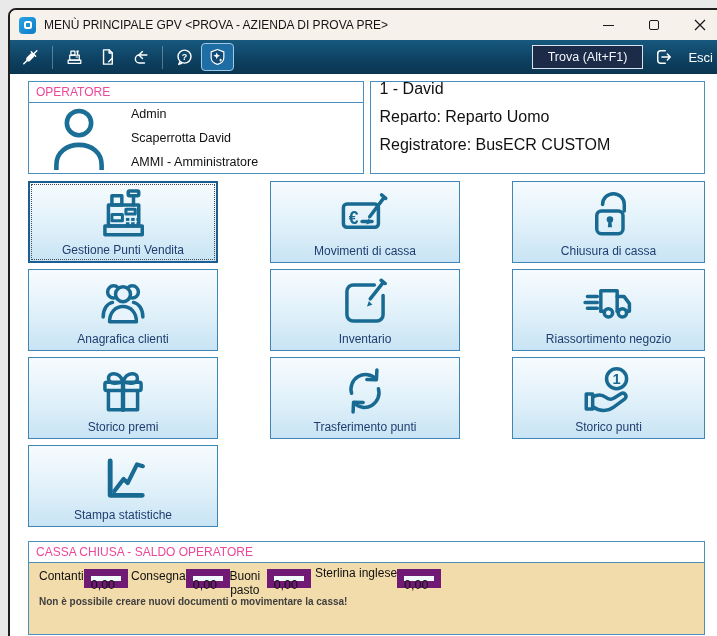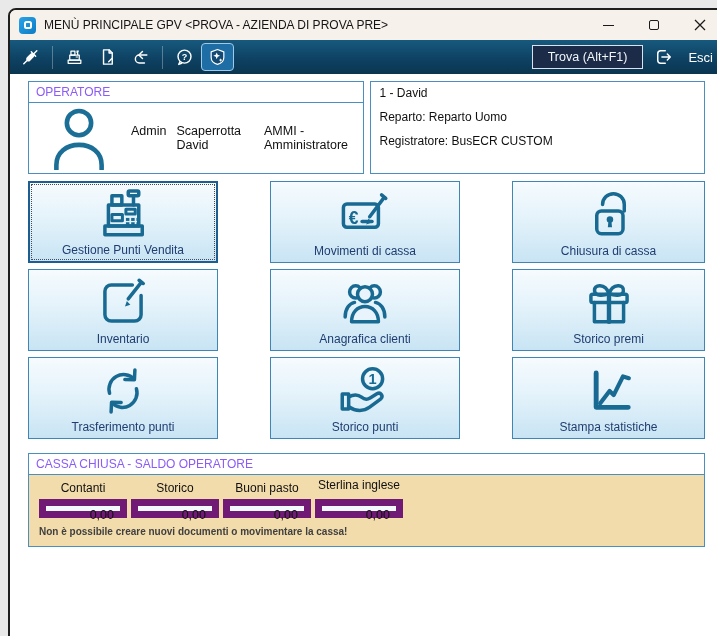--- a/index.html
+++ b/index.html
@@ -26,42 +26,42 @@
     background:transparent;border:1px solid transparent;cursor:pointer;flex:0 0 auto;}
   .tbtn.active{background:#1e6ea5;border:1px solid #9ec9e8;}
   .tsep{width:1px;height:23px;background:rgba(255,255,255,.30);margin:0 5px;flex:0 0 auto;}
   .trova{margin-left:auto;background:#1c2b47;border:1px solid #d9e3ef;color:#f2f6fb;
     font-size:12.5px;padding:4px 15px;margin-right:9px;cursor:text;white-space:nowrap;}
   .esci{display:flex;align-items:center;gap:14px;color:#fff;font-size:13px;background:transparent;border:0;cursor:pointer;padding:0 2px;}
   
   .content{padding:7px 18px 0 18px;background:#fff;height:602px;}
   .info-row{display:flex;gap:6px;margin-bottom:7px;}
   .panel{border:1px solid #4a8fbe;background:#fff;flex:1;}
-  .panel-h{font-size:12px;color:#8b5cf6;padding:3px 7px 3px 7px;border-bottom:1px solid #4a8fbe;}
+  .panel-h{font-size:12px;color:#ec4899;padding:3px 7px 3px 7px;border-bottom:1px solid #4a8fbe;}
   .op-body{display:flex;height:70px;align-items:center;}
   .op-icon{margin:2px 6px 0 14px;flex:0 0 auto;display:flex;}
-  .op-lines{display:flex;flex-direction:row;justify-content:center;gap:10px;font-size:12.5px;color:#101010;padding-left:10px;}
-  .pc-body{padding:8px 9px;display:flex;flex-direction:column;gap:10px;font-size:12px;color:#101010;height:70px;justify-content:center;}
+  .op-lines{display:flex;flex-direction:column;justify-content:center;gap:10px;font-size:12.5px;color:#101010;padding-left:10px;}
+  .pc-body{padding:8px 9px;display:flex;flex-direction:column;gap:10px;font-size:16px;color:#101010;height:70px;justify-content:center;}
   
   .grid{display:grid;grid-template-columns:190px 190px 193px;grid-auto-rows:82px;
     justify-content:space-between;row-gap:6px;}
   .mbtn{position:relative;border:1px solid #3f86b4;cursor:pointer;padding:0;
     background:linear-gradient(180deg,#f6fbfe 0%,#e3f2fa 48%,#c8e4f4 100%);
     display:flex;flex-direction:column;align-items:center;font-family:inherit;}
   .mbtn.selected{border:2px solid #1d5e92;}
   .mbtn.selected::after{content:"";position:absolute;inset:1px;border:1px dotted #4a4a4a;pointer-events:none;}
   .micon{flex:1;display:flex;align-items:center;justify-content:center;padding-top:2px;}
   .mlabel{font-size:12px;color:#1f3d70;padding-bottom:4px;line-height:13px;}
   .stroke{fill:none;stroke:#186a92;stroke-width:3;stroke-linecap:round;stroke-linejoin:round;}
   .strokeT{fill:none;stroke:#fff;stroke-width:1.8;stroke-linecap:round;stroke-linejoin:round;}
   
   .bottom{margin-top:14px;border:1px solid #4a8fbe;}
   .bp-body{background:#f3dcab;padding:6px 10px 8px 10px;height:71px;position:relative;}
   .fields{display:flex;gap:4px;}
-  .field{width:88px;display:flex;flex-direction:column;}
+  .field{width:88px;display:flex;flex-direction:row;}
   .flabel{font-size:12px;color:#101010;text-align:center;margin-bottom:4px;height:14px;}
   .field.raised .flabel{margin-top:-3px;margin-bottom:7px;white-space:nowrap;}
   .fval{height:19px;background:#f2f9fd;border:7px solid #701a75;font-size:12.5px;color:#101010;
     text-align:right;padding:2px 6px 0 0;cursor:text;}
   .warning{text-align:left;color:#404040;font-weight:bold;font-size:10px;margin-top:8px;}
   .grip{position:absolute;right:1px;bottom:1px;}
 </style>
 </head>
 <body>
 
@@ -225,44 +225,59 @@
             <circle cx="24.8" cy="27.8" r="2.8" fill="#186a92"></circle>
             <path d="M23.6 28.5 h2.4 l.6 6 h-3.6 z" fill="#186a92"></path>
           </svg>
         </span>
         <span class="mlabel">Chiusura di cassa</span>
       </button>
 
       <button class="mbtn">
         <span class="micon">
           <svg width="58" height="56" viewBox="0 0 48 48">
+            <g fill="none" stroke="#186a92" stroke-width="3" stroke-linecap="round">
+              <circle cx="16" cy="14.5" r="5.2"></circle>
+              <circle cx="32" cy="14.5" r="5.2"></circle>
+              <path d="M7 36 c0 -7 3.5 -11.5 8 -12.5 M41 36 c0 -7 -3.5 -11.5 -8 -12.5"></path>
+            </g>
+            <circle cx="24" cy="16.5" r="6.4" fill="#e8f3fb" stroke="#186a92" stroke-width="3"></circle>
+            <path d="M12.5 40 c0 -8 5 -13 11.5 -13 s11.5 5 11.5 13 z" fill="#e8f3fb" stroke="#186a92" stroke-width="3" stroke-linejoin="round"></path>
+          </svg>
+        </span>
+        <span class="mlabel">Anagrafica clienti</span>
+      </button>
+
+      <button class="mbtn">
+        <span class="micon">
+          <svg width="58" height="56" viewBox="0 0 48 48">
             <path class="stroke" d="M32 8.5 H14 a5.5 5.5 0 0 0 -5.5 5.5 v20 a5.5 5.5 0 0 0 5.5 5.5 h20 a5.5 5.5 0 0 0 5.5 -5.5 V17.5" stroke-width="3.6"></path>
             <path class="stroke" d="M39.5 6.5 L28.5 20.5" stroke-width="3.6"></path>
             <path d="M27.3 22.3 l-1.6 4.8 4.6 -1.5 z" fill="#186a92"></path>
             <path class="stroke" d="M37.8 4.5 l3.6 2.8" stroke-width="3.2"></path>
           </svg>
         </span>
         <span class="mlabel">Inventario</span>
       </button>
 
       <button class="mbtn">
         <span class="micon">
           <svg width="58" height="56" viewBox="0 0 48 48">
-            <g fill="none" stroke="#186a92" stroke-width="3" stroke-linecap="round">
-              <circle cx="16" cy="14.5" r="5.2"></circle>
-              <circle cx="32" cy="14.5" r="5.2"></circle>
-              <path d="M7 36 c0 -7 3.5 -11.5 8 -12.5 M41 36 c0 -7 -3.5 -11.5 -8 -12.5"></path>
-            </g>
-            <circle cx="24" cy="16.5" r="6.4" fill="#e8f3fb" stroke="#186a92" stroke-width="3"></circle>
-            <path d="M12.5 40 c0 -8 5 -13 11.5 -13 s11.5 5 11.5 13 z" fill="#e8f3fb" stroke="#186a92" stroke-width="3" stroke-linejoin="round"></path>
-          </svg>
-        </span>
-        <span class="mlabel">Anagrafica clienti</span>
-      </button>
-
+            <g class="stroke">
+              <path d="M5.5 18.5 h8.5 M3.5 23.5 h10.5 M5.5 28.5 h8.5"></path>
+              <path d="M17 31 V13.5 h14 V31"></path>
+              <path d="M31 18.5 h6 l4.5 6 v6.5 h-10.5"></path>
+              <path d="M17 31 h4"></path>
+            </g>
+            <circle cx="23.5" cy="32.5" r="3.6" fill="#e8f3fb" stroke="#186a92" stroke-width="3"></circle>
+            <circle cx="35.5" cy="32.5" r="3.6" fill="#e8f3fb" stroke="#186a92" stroke-width="3"></circle>
+          </svg>
+        </span>
+        <span class="mlabel">Riassortimento negozio</span>
+      </button>
 
       <button class="mbtn">
         <span class="micon">
           <svg width="58" height="56" viewBox="0 0 48 48">
             <g class="stroke" stroke-width="3.2">
               <path d="M24 16 c-3 -9 -13.5 -8.5 -12.3 -2 c.8 4.5 8 3.6 12.3 2 z"></path>
               <path d="M24 16 c3 -9 13.5 -8.5 12.3 -2 c-.8 4.5 -8 3.6 -12.3 2 z"></path>
               <rect x="8.5" y="16.5" width="31" height="7" rx="1.5"></rect>
               <path d="M11.5 23.5 V40 h25 V23.5"></path>
               <path d="M24 17 V40" stroke-width="3.8"></path>
@@ -314,21 +329,21 @@
 
     <div class="bottom">
       <div class="panel-h">CASSA CHIUSA - SALDO OPERATORE</div>
       <div class="bp-body">
         <div class="fields">
           <div class="field">
             <span class="flabel">Contanti</span>
             <div class="fval">0,00</div>
           </div>
           <div class="field">
-            <span class="flabel">Storico</span>
+            <span class="flabel">Consegna</span>
             <div class="fval">0,00</div>
           </div>
           <div class="field">
             <span class="flabel">Buoni pasto</span>
             <div class="fval">0,00</div>
           </div>
           <div class="field raised">
             <span class="flabel">Sterlina inglese</span>
             <div class="fval">0,00</div>
           </div>

